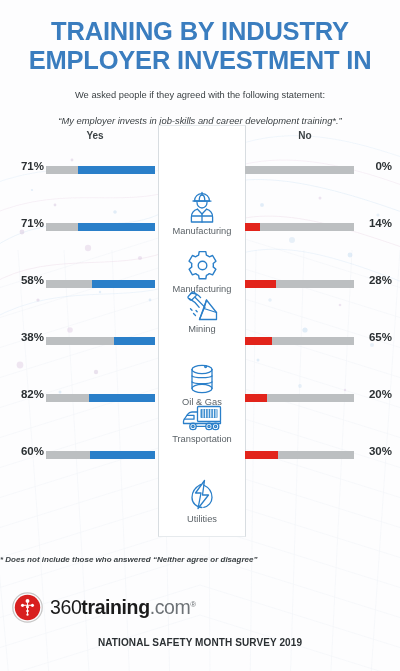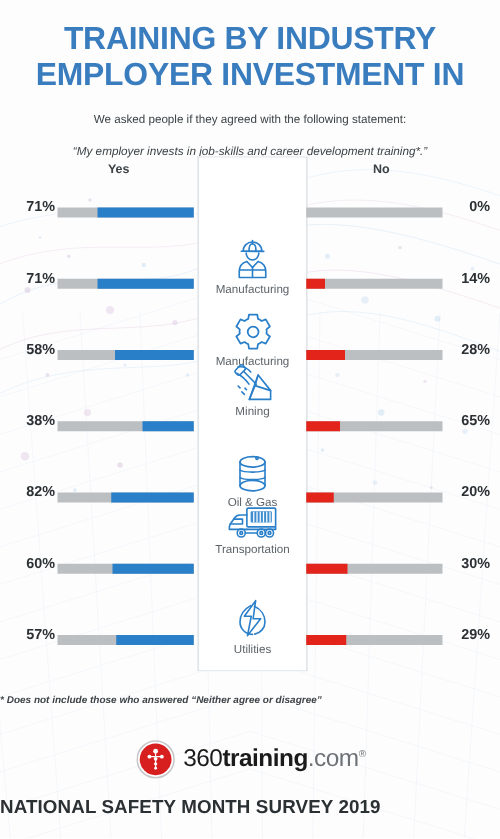--- a/index.html
+++ b/index.html
@@ -89,33 +89,33 @@
   }
 
   
   .footnote{
     position:absolute;top:555px;left:0;right:0;text-align:left;
     font-size:8px;font-style:italic;color:#3c4245;font-weight:bold;
   }
 
   
   .logo-wrap{
-    position:absolute;top:592px;left:1px;right:0;
-    display:flex;align-items:center;justify-content:center;gap:7px;
+    position:absolute;top:592px;left:12px;right:0;
+    display:flex;align-items:center;gap:7px;
   }
   .logo-mark{width:31px;height:31px;display:block;}
   .logo-text{font-size:19.5px;color:#1b1b1b;letter-spacing:-0.4px;line-height:1;white-space:nowrap;}
   .logo-text .t360{font-weight:normal;}
   .logo-text .ttrain{font-weight:bold;}
   .logo-text .tdot{color:#6d7276;font-weight:normal;}
   .logo-text .treg{font-size:8px;vertical-align:super;color:#6d7276;}
 
   .survey{
-    position:absolute;top:637px;left:0;right:0;text-align:left;
-    font-size:15px;font-weight:bold;color:#2b3033;letter-spacing:.1px;
+    position:absolute;top:637px;left:0;right:0;text-align:center;
+    font-size:10px;font-weight:bold;color:#2b3033;letter-spacing:.1px;
   }
 </style>
 </head>
 <body>
 
 <div id="infographic">
 
   <svg class="bg-layer bg-mesh" width="400" height="671" viewBox="0 0 400 671" aria-hidden="true">
     <g stroke="#dfe6ee" stroke-width="0.6" fill="none" opacity="0.75">
       <path d="M-40 300 L200 225 L440 300"></path>
@@ -350,32 +350,20 @@
         <circle cx="28" cy="22.4" r="3.2"></circle>
         <circle cx="28" cy="22.4" r="1.1"></circle>
         <circle cx="34.6" cy="22.4" r="3.2"></circle>
         <circle cx="34.6" cy="22.4" r="1.1"></circle>
         <path d="M15.4 22.4 L24.6 22.4 M31.4 22.4 L31.4 22.4"></path>
       </g>
     </svg>
     <div class="icon-label">Transportation</div>
   </div>
 
-  <div class="row" style="top:482px">
-    <div class="pct left">57%</div>
-    <div class="bar-line">
-      <div class="track yes">
-        <div class="fill yes" id="f-yes-6" style="width: 57%;"></div>
-      </div>
-      <div class="track no">
-        <div class="fill no" id="f-no-6" style="width: 29%;"></div>
-      </div>
-    </div>
-    <div class="pct right">29%</div>
-  </div>
   <div class="icon-cell" style="top:478px">
     <svg width="30" height="34" viewBox="0 0 30 34">
       <g fill="none" stroke="#2a7fc9" stroke-width="1.3" stroke-linecap="round" stroke-linejoin="round">
         <path d="M17.5 2.5 L8.5 15 L14 15 L11 30.5 L21.5 17 L15.5 17 Z"></path>
         <path d="M13.5 6.5 C8 9.5 5 14.5 5 19.5 C5 25 9.5 29.5 15 29.5"></path>
         <path d="M16.5 7 C22 9.5 25 14.5 25 19.5 C25 24.4 21.4 28.4 16.8 29.3"></path>
       </g>
     </svg>
     <div class="icon-label">Utilities</div>
   </div>

